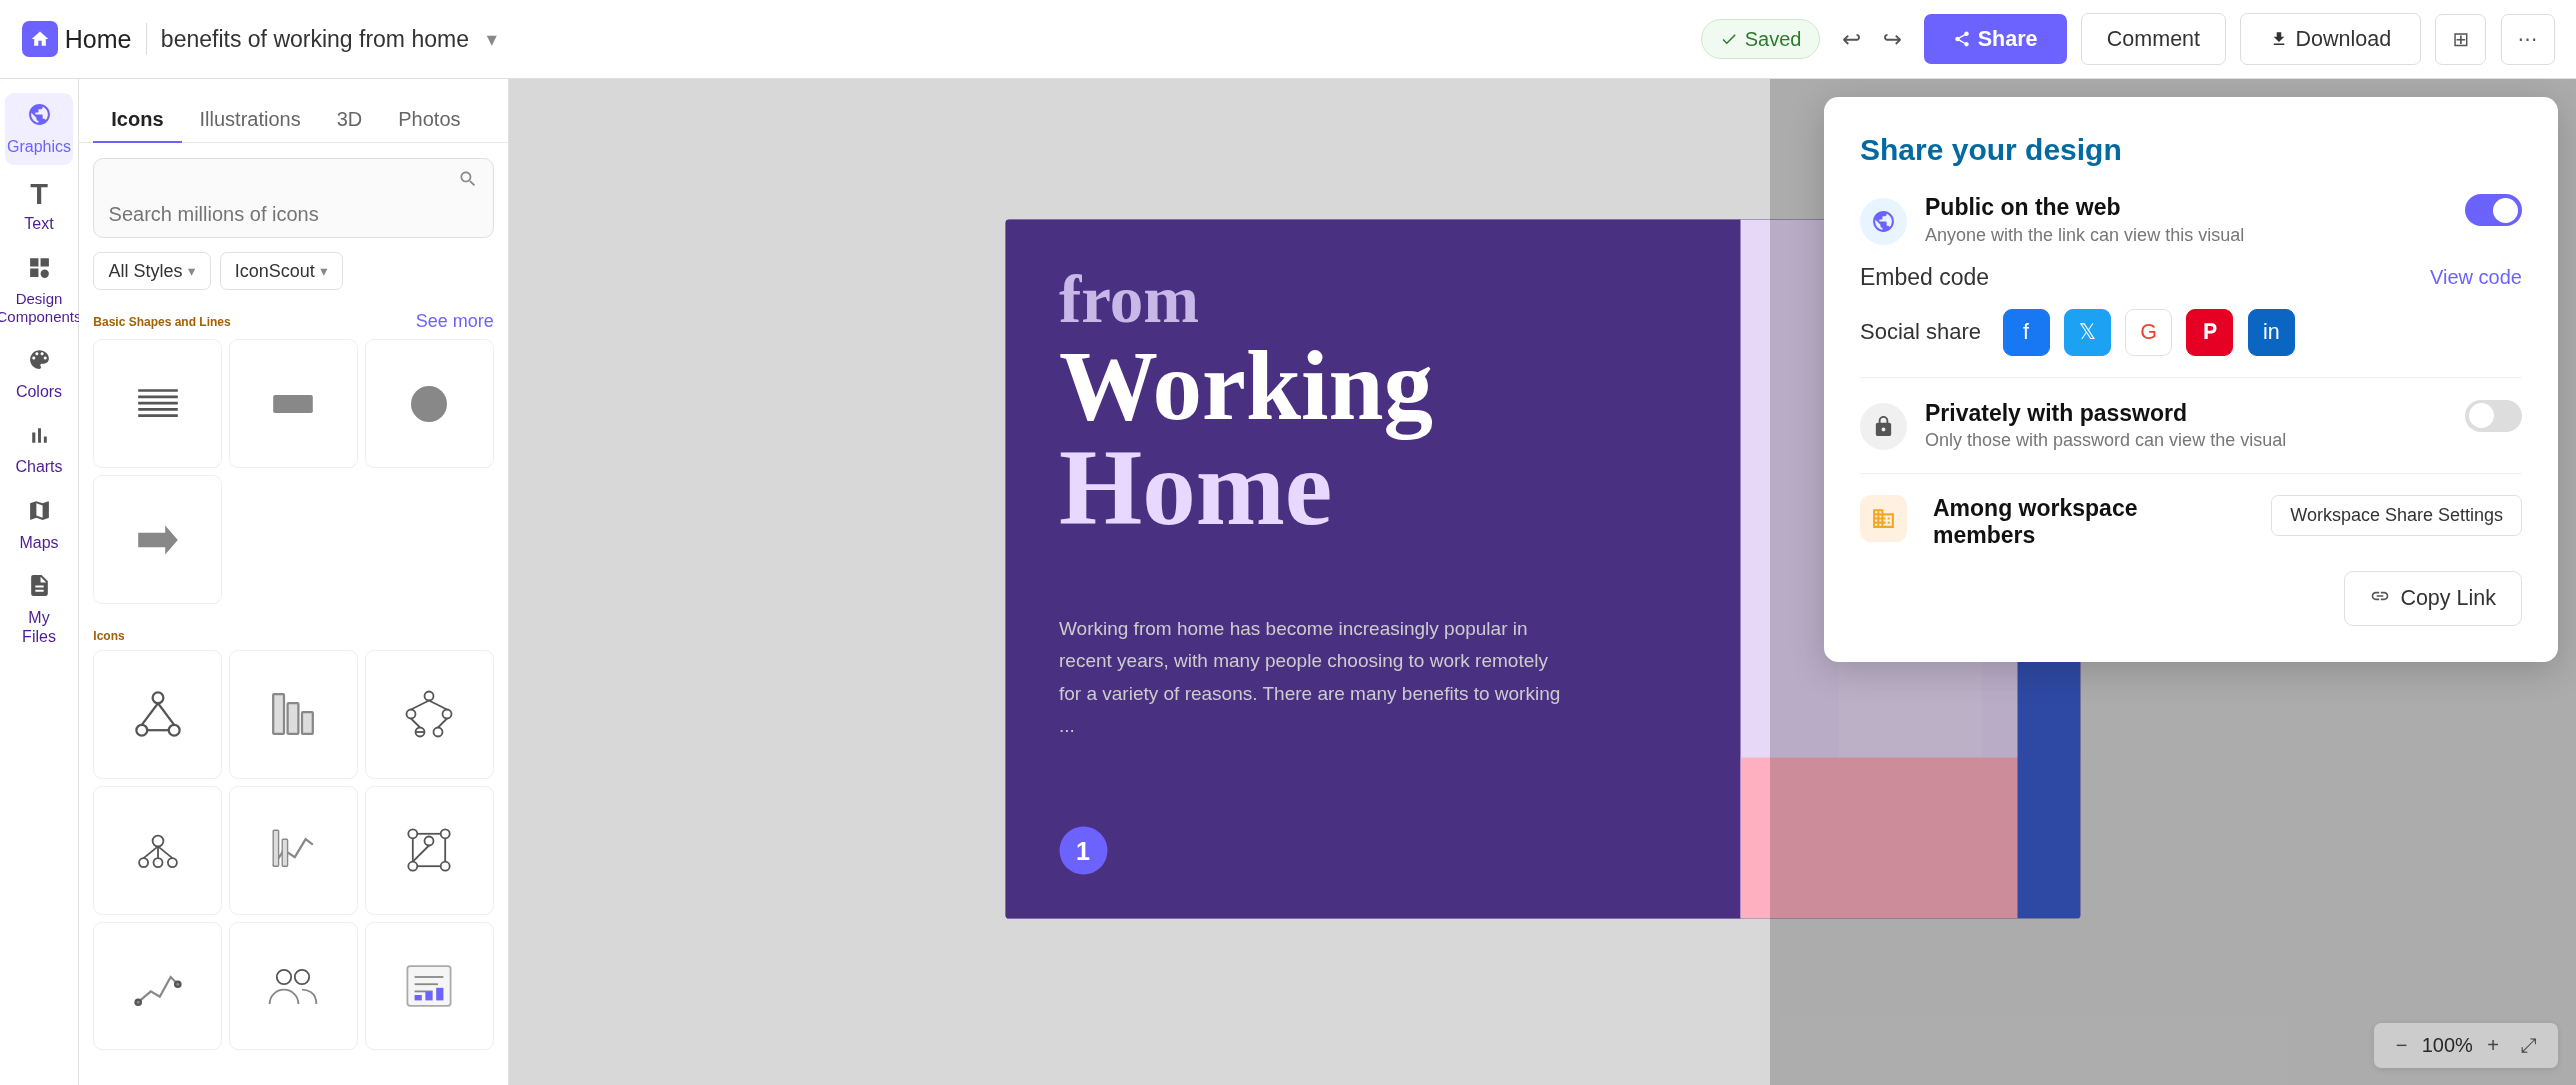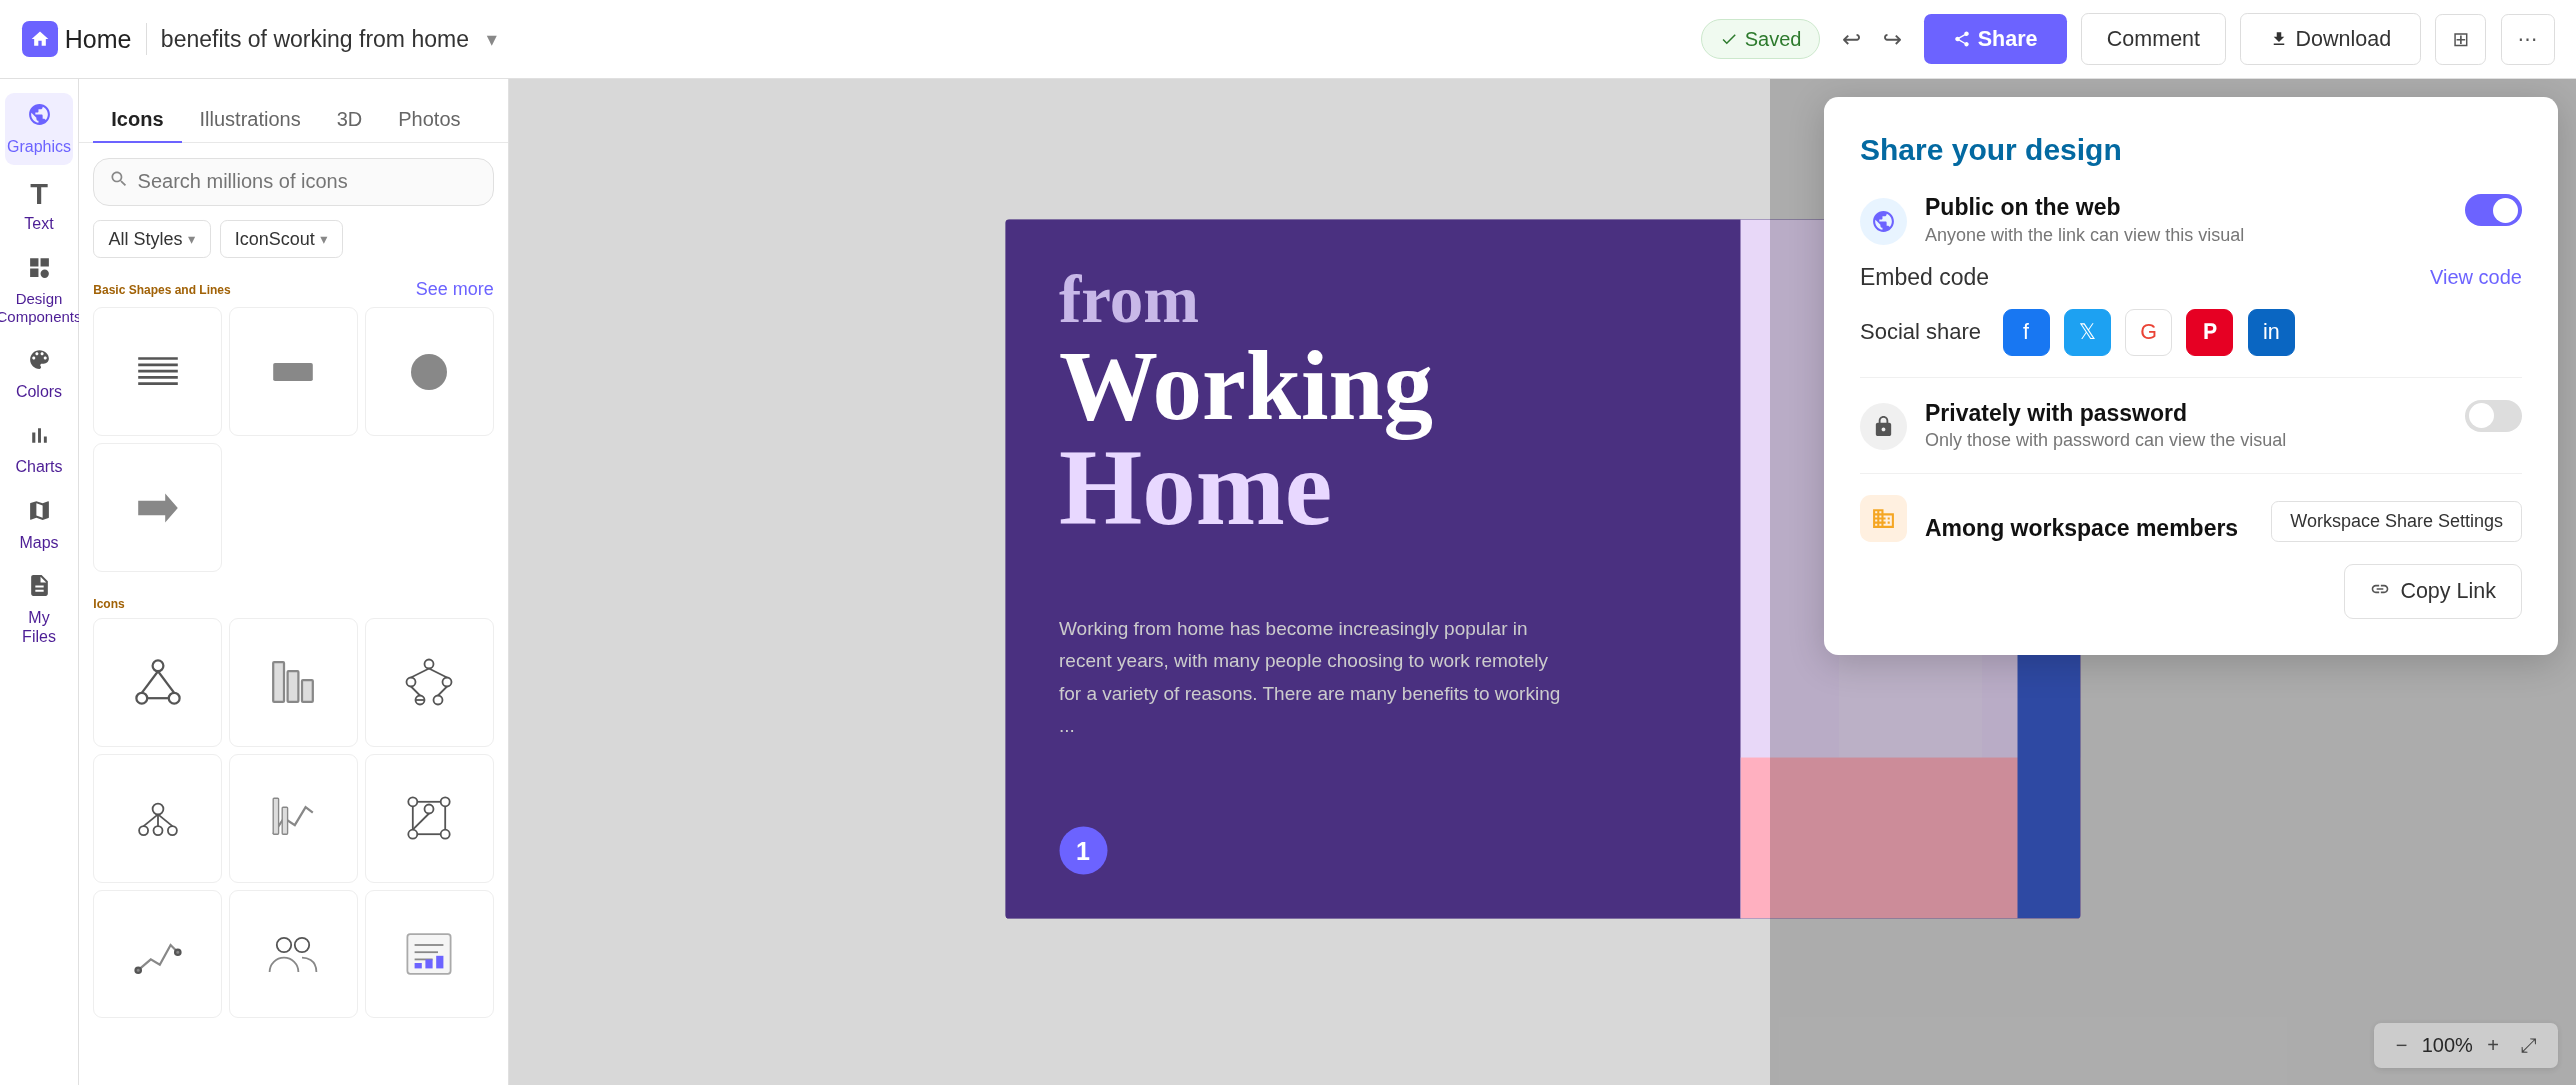--- a/index.html
+++ b/index.html
@@ -49,23 +49,24 @@
       display: flex; flex-direction: column; overflow: hidden;
     }
     #panel-tabs { display: flex; gap: 0; padding: 18px 14.3px 0; border-bottom: 0.9px solid #e8e8e8; }
     .panel-tab {
       padding: 10.7px 18px; font-size: 20px; cursor: pointer; color: #666;
       border-bottom: 2.7px solid transparent; margin-bottom: -0.9px;
     }
     .panel-tab.active { color: #222; border-bottom-color: #6c63ff; font-weight: 600; }
     #panel-search { padding: 14.3px; }
     #panel-search .search-box {
-      display: flex; align-items: center; gap: 9px;
-      border: 0.9px solid #e0e0e0; border-radius: 16px; padding: 10.7px 14.3px;
+      display: flex; align-items: flex-end; gap: 9px;
+      border: 0.9px solid #e0e0e0; border-radius: 10px; padding: 10.7px 14.3px;
       background: #fafafa;
+      flex-direction: column;
     }
     #panel-search .search-icon { color: #888; font-size: 20px; }
     #panel-search input { border: none; background: none; outline: none; font-size: 20px; color: #333; width: 100%; }
     #panel-filters { display: flex; gap: 9px; padding: 0 14.3px 10.7px; }
     .filter-btn {
       display: flex; align-items: center; gap: 5.4px;
       border: 0.9px solid #e0e0e0; border-radius: 7.2px; padding: 7.2px 14.3px;
       font-size: 18px; cursor: pointer; background: #fff; color: #333;
     }
     .filter-btn .chevron { font-size: 14.3px; color: #888; }
@@ -116,21 +117,21 @@
     .social-label { font-size: 22px; color: #333; font-weight: 500; margin-right: 7.2px; }
     .social-btn { width: 47px; height: 47px; border-radius: 9px; border: 0.9px solid #e0e0e0; display: flex; align-items: center; justify-content: center; font-size: 21.5px; cursor: pointer; }
     .social-btn.fb { background: #1877f2; color: #fff; border-color: #1877f2; }
     .social-btn.tw { background: #1da1f2; color: #fff; border-color: #1da1f2; }
     .social-btn.gg { background: #fff; color: #ea4335; }
     .social-btn.pi { background: #e60023; color: #fff; border-color: #e60023; }
     .social-btn.li { background: #0a66c2; color: #fff; border-color: #0a66c2; }
 
     .password-section { margin-bottom: 21.5px; }
     .workspace-section { }
-    .workspace-row { display: flex; align-items: flex-end; gap: 18px; }
+    .workspace-row { display: flex; align-items: flex-start; gap: 26px; }
     .workspace-icon { width: 47px; height: 47px; border-radius: 10.7px; background: #fff0e0; display: flex; align-items: center; justify-content: center; font-size: 23px; flex-shrink: 0; }
     .ws-settings-btn { background: none; border: 0.9px solid #e0e0e0; border-radius: 7.2px; padding: 9px 18px; font-size: 18px; cursor: pointer; color: #333; white-space: nowrap; }
 
     .copy-link-section { margin-top: 21.5px; display: flex; justify-content: flex-end; }
     .copy-link-btn {
       display: flex; align-items: center; gap: 10.7px;
       border: 0.9px solid #e0e0e0; border-radius: 9px; padding: 14.3px 25px;
       font-size: 21.5px; cursor: pointer; background: #fff; color: #333; font-weight: 500;
     }
     .copy-link-btn .link-icon { font-size: 20px; color: #666; }

